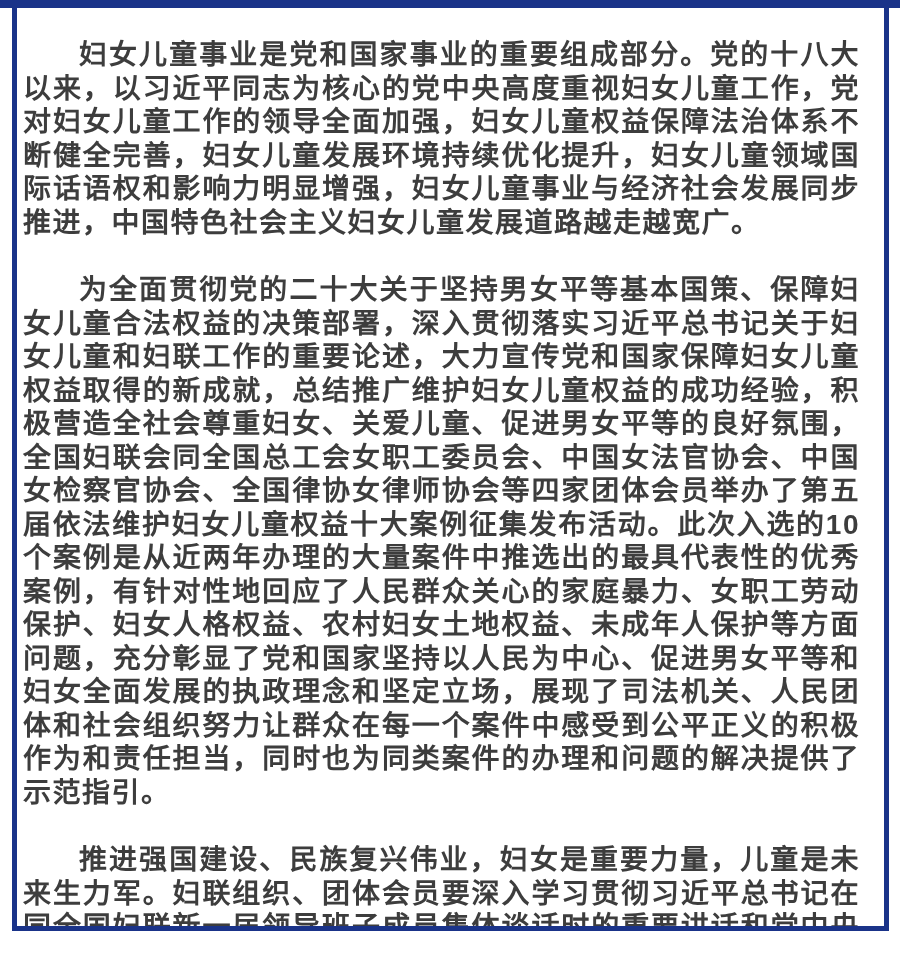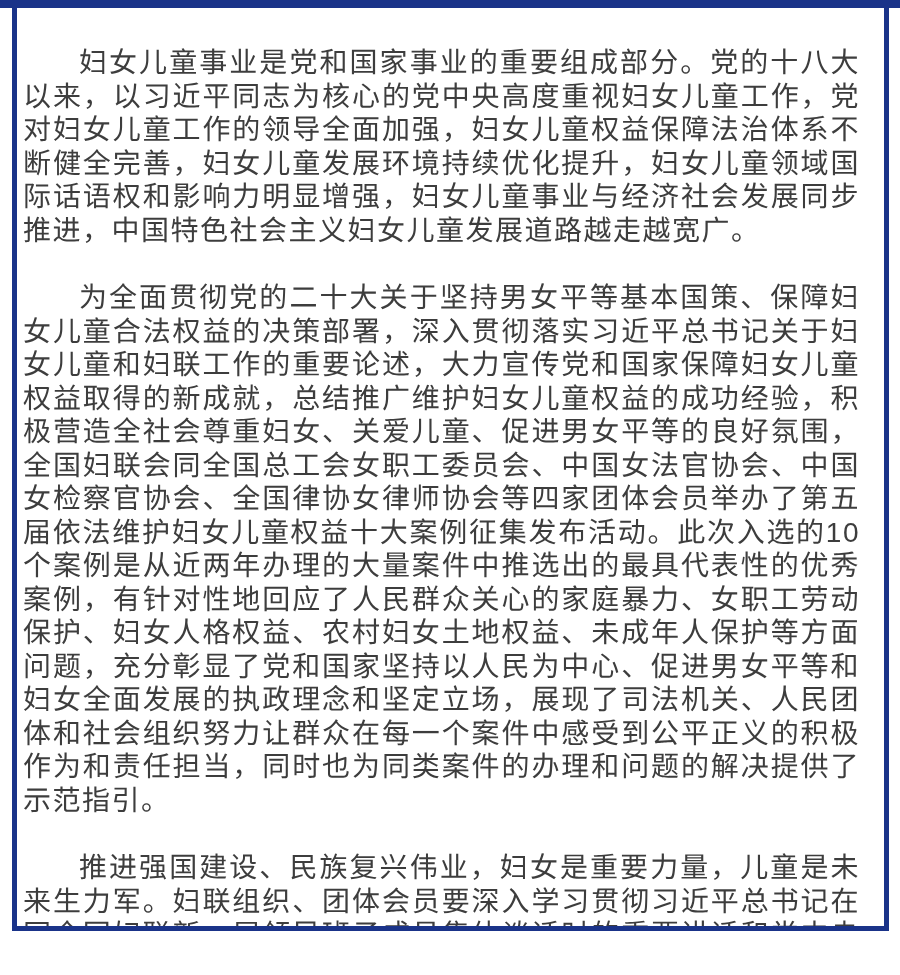--- a/index.html
+++ b/index.html
@@ -30,29 +30,29 @@
     top: 8px;
     height: 923px;
     box-sizing: border-box;
     border: 5px solid var(--accent, #1a3389);
     border-top: none;
     background: #ffffff;
     padding: 30px 24px 40px 6px;
     overflow: hidden;
   }
   .article-frame p {
-    margin: 8px 0 34px 0;
+    margin: 0 0 34px 0;
     font-size: 28px;
     line-height: 33.5px;
     letter-spacing: 1.5px;
     color: var(--text, #3d3d3d);
     text-align: justify;
     text-justify: inter-ideograph;
     text-indent: 2em;
-    font-weight: 400;
+    font-weight: 700;
   }
   .article-frame p:last-child {
     margin-bottom: 0;
   }
 </style>
 </head>
 <body>
 
 <div class="page">
   <div class="top-bar"></div>

